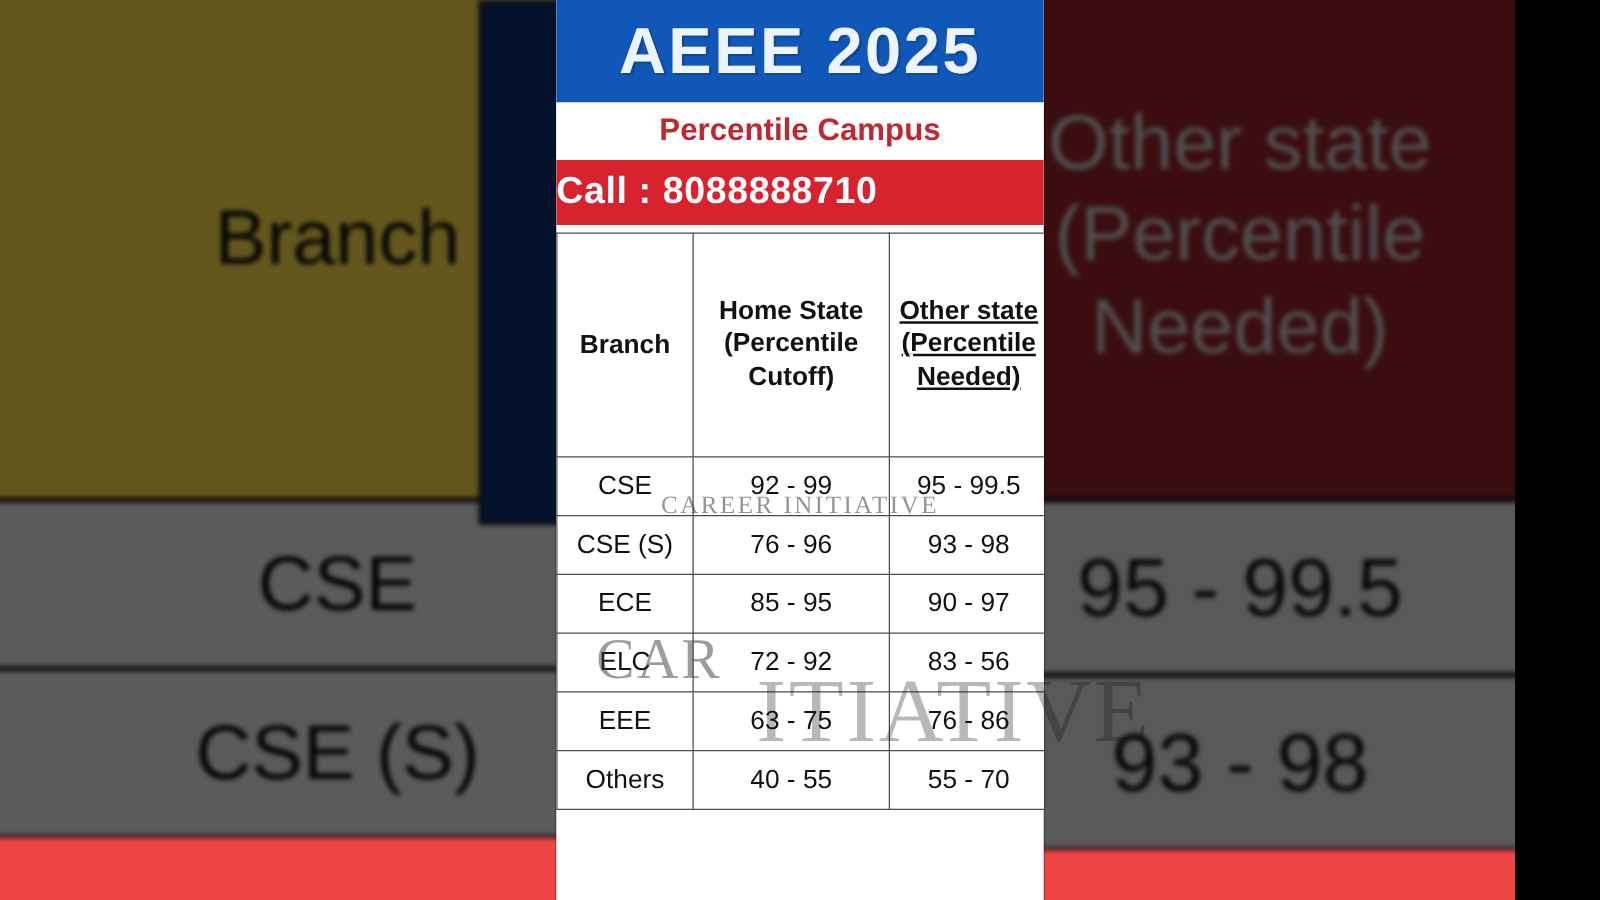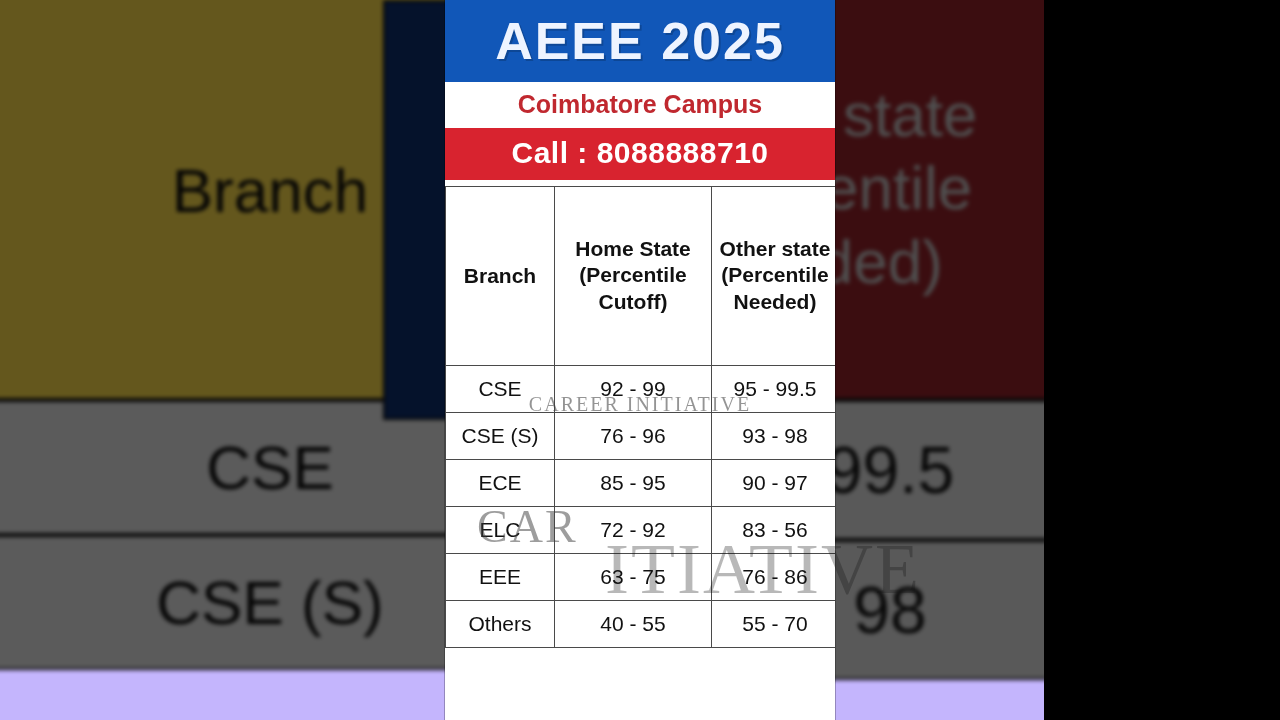--- a/index.html
+++ b/index.html
@@ -7,23 +7,23 @@
     padding: 0;
     width: 1280px;
     height: 720px;
     overflow: hidden;
     background: #000;
     font-family: "Liberation Sans", sans-serif;
   }
 
   #stage {
     position: relative;
-    width: 1044px;
+    width: 1212px;
     height: 720px;
-    background: #c4b5fd;
+    background: #ef4444;
     overflow: hidden;
   }
 
   
   .bg-layer {
     position: absolute;
     inset: 0;
     overflow: hidden;
   }
   .bg-left, .bg-right {
@@ -165,21 +165,21 @@
     line-height: 1.18;
     text-align: center;
     padding: 8px 6px 8px;
   }
 
   .callbar {
     background: #d8232f;
     color: #ffffff;
     font-size: 30px;
     font-weight: bold;
-    text-align: center;
+    text-align: left;
     padding: 8px 0 10px;
     letter-spacing: 0.5px;
   }
 
   table.cutoff {
     border-collapse: collapse;
     margin: 6px auto 0;
     width: 378px;
     table-layout: fixed;
   }
@@ -203,20 +203,21 @@
     font-size: 20px;
     line-height: 1.25;
     width: 152px;
   }
   th.h-other {
     background: #d8232f;
     color: #fff;
     font-size: 20px;
     line-height: 1.25;
     width: 122px;
+    text-decoration: underline;
   }
   thead th {
     height: 158px;
     vertical-align: middle;
   }
   tbody td {
     height: 26px;
     margin-left: 40px;
   }
 
@@ -269,21 +270,21 @@
     </div>
   </div>
 
   <div class="card">
 
     <div class="banner">
       <div class="banner-text">AEEE 2025</div>
     </div>
 
     <div class="subtitle">
-      <div>Coimbatore Campus</div>
+      <div>Percentile Campus</div>
     </div>
 
     <div class="callbar">Call : 8088888710</div>
 
     <table class="cutoff">
       <thead>
         <tr>
           <th class="h-branch">Branch</th>
           <th class="h-home">Home State (Percentile Cutoff)</th>
           <th class="h-other">Other state (Percentile Needed)</th>

